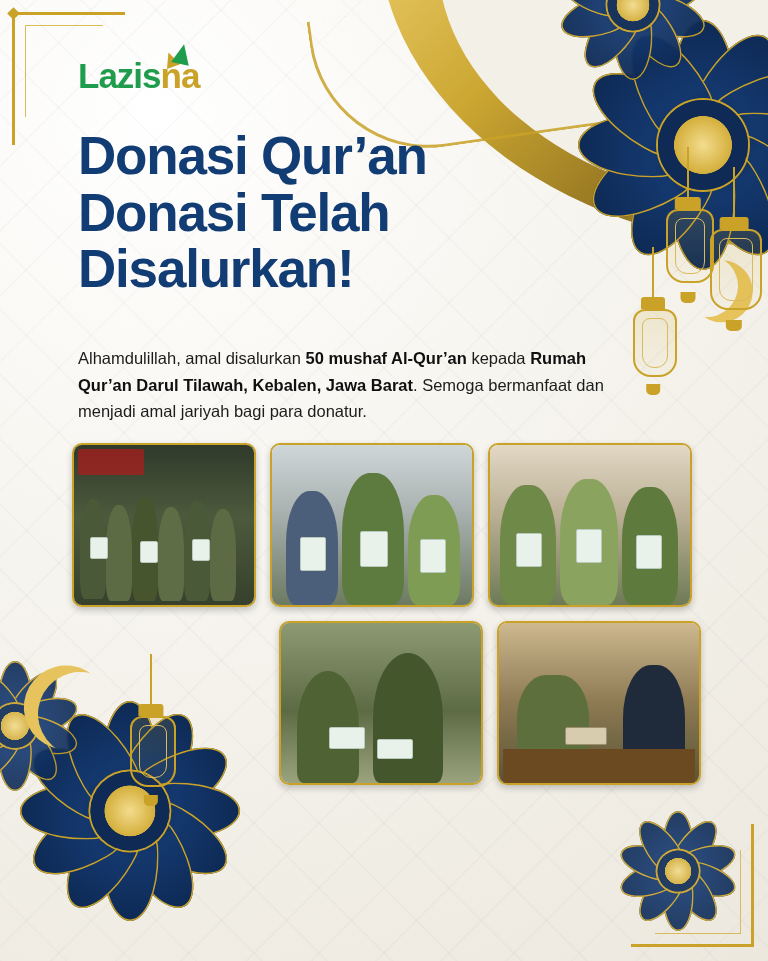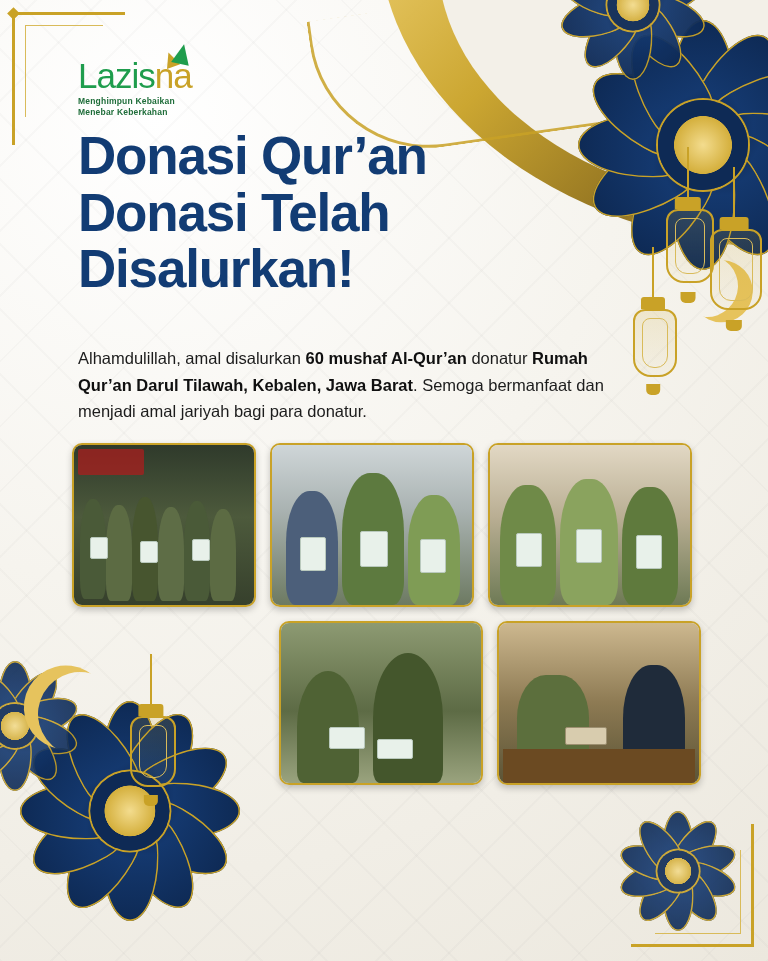--- a/index.html
+++ b/index.html
@@ -96,21 +96,21 @@
   .l3{right:95px;top:305px;width:40px;height:80px;}
   .l4{left:130px;bottom:165px;width:42px;height:84px;}
   
   .moon{position:absolute;border-radius:50%;box-shadow:12px 10px 0 0 #e6c35d;background:transparent;}
   .moon1{right:30px;top:255px;width:62px;height:62px;transform:rotate(-20deg);}
   .moon2{left:38px;bottom:205px;width:84px;height:84px;transform:rotate(165deg);}
   
   .content{position:relative;z-index:6;}
   .logo{position:absolute;left:78px;top:58px;width:230px;}
   .logo-word{
-    font-size:35px;font-weight:normal;letter-spacing:-1px;line-height:1;
+    font-size:35px;font-weight:bold;letter-spacing:-1px;line-height:1;
     color:#1f9d4d;
   }
   .logo-word .na{color:#c9a227;}
   .logo-leaf{
     position:absolute;left:95px;top:-14px;width:0;height:0;
     border-left:9px solid transparent;border-right:9px solid transparent;
     border-bottom:20px solid #1f9d4d;transform:rotate(12deg);
   }
   .logo-leaf2{
     position:absolute;left:86px;top:-6px;width:0;height:0;
@@ -278,30 +278,26 @@
     </div>
 
   <div class="content">
 
     <div class="logo">
       <div style="position:relative;">
         <span class="logo-leaf2"></span>
         <span class="logo-leaf"></span>
         <div class="logo-word"><span>Lazis</span><span class="na">na</span></div>
       </div>
-      <div class="logo-tag">
-        <div>Menghimpun Kebaikan</div>
-        <div>Menebar Keberkahan</div>
-      </div>
     </div>
 
     <h1 class="headline">Donasi Qur’an Donasi Telah Disalurkan!</h1>
 
     <div class="body-text">
-      <span>Alhamdulillah, amal disalurkan </span><b>60 mushaf Al-Qur’an</b><span> donatur </span><b>Rumah Qur’an Darul Tilawah, Kebalen, Jawa Barat</b><span>. Semoga bermanfaat dan menjadi amal jariyah bagi para donatur.</span>
+      <span>Alhamdulillah, amal disalurkan </span><b>50 mushaf Al-Qur’an</b><span> kepada </span><b>Rumah Qur’an Darul Tilawah, Kebalen, Jawa Barat</b><span>. Semoga bermanfaat dan menjadi amal jariyah bagi para donatur.</span>
     </div>
 
     <div class="photos">
       <div class="row1">
 
         <div class="photo p1">
           <div class="ph-bg ph-a"></div>
           <div class="cap-strip"></div>
           <div class="fig" style="left:6px;top:54px;width:26px;height:100px;background:#4a5a38;"></div>
           <div class="fig" style="left:32px;top:60px;width:26px;height:96px;background:#5c6b43;"></div>

